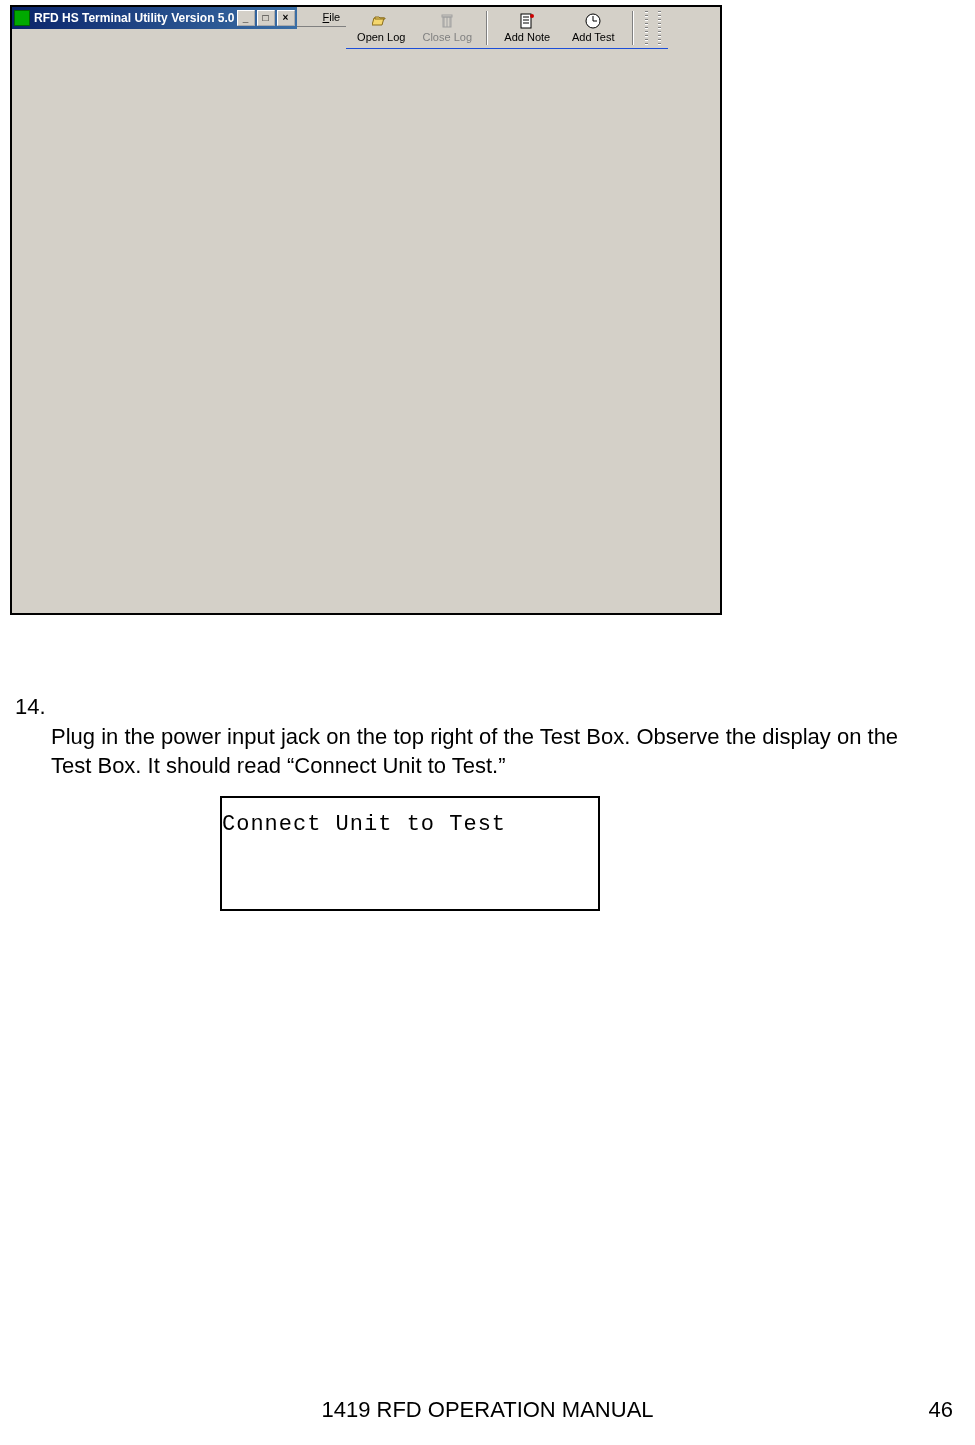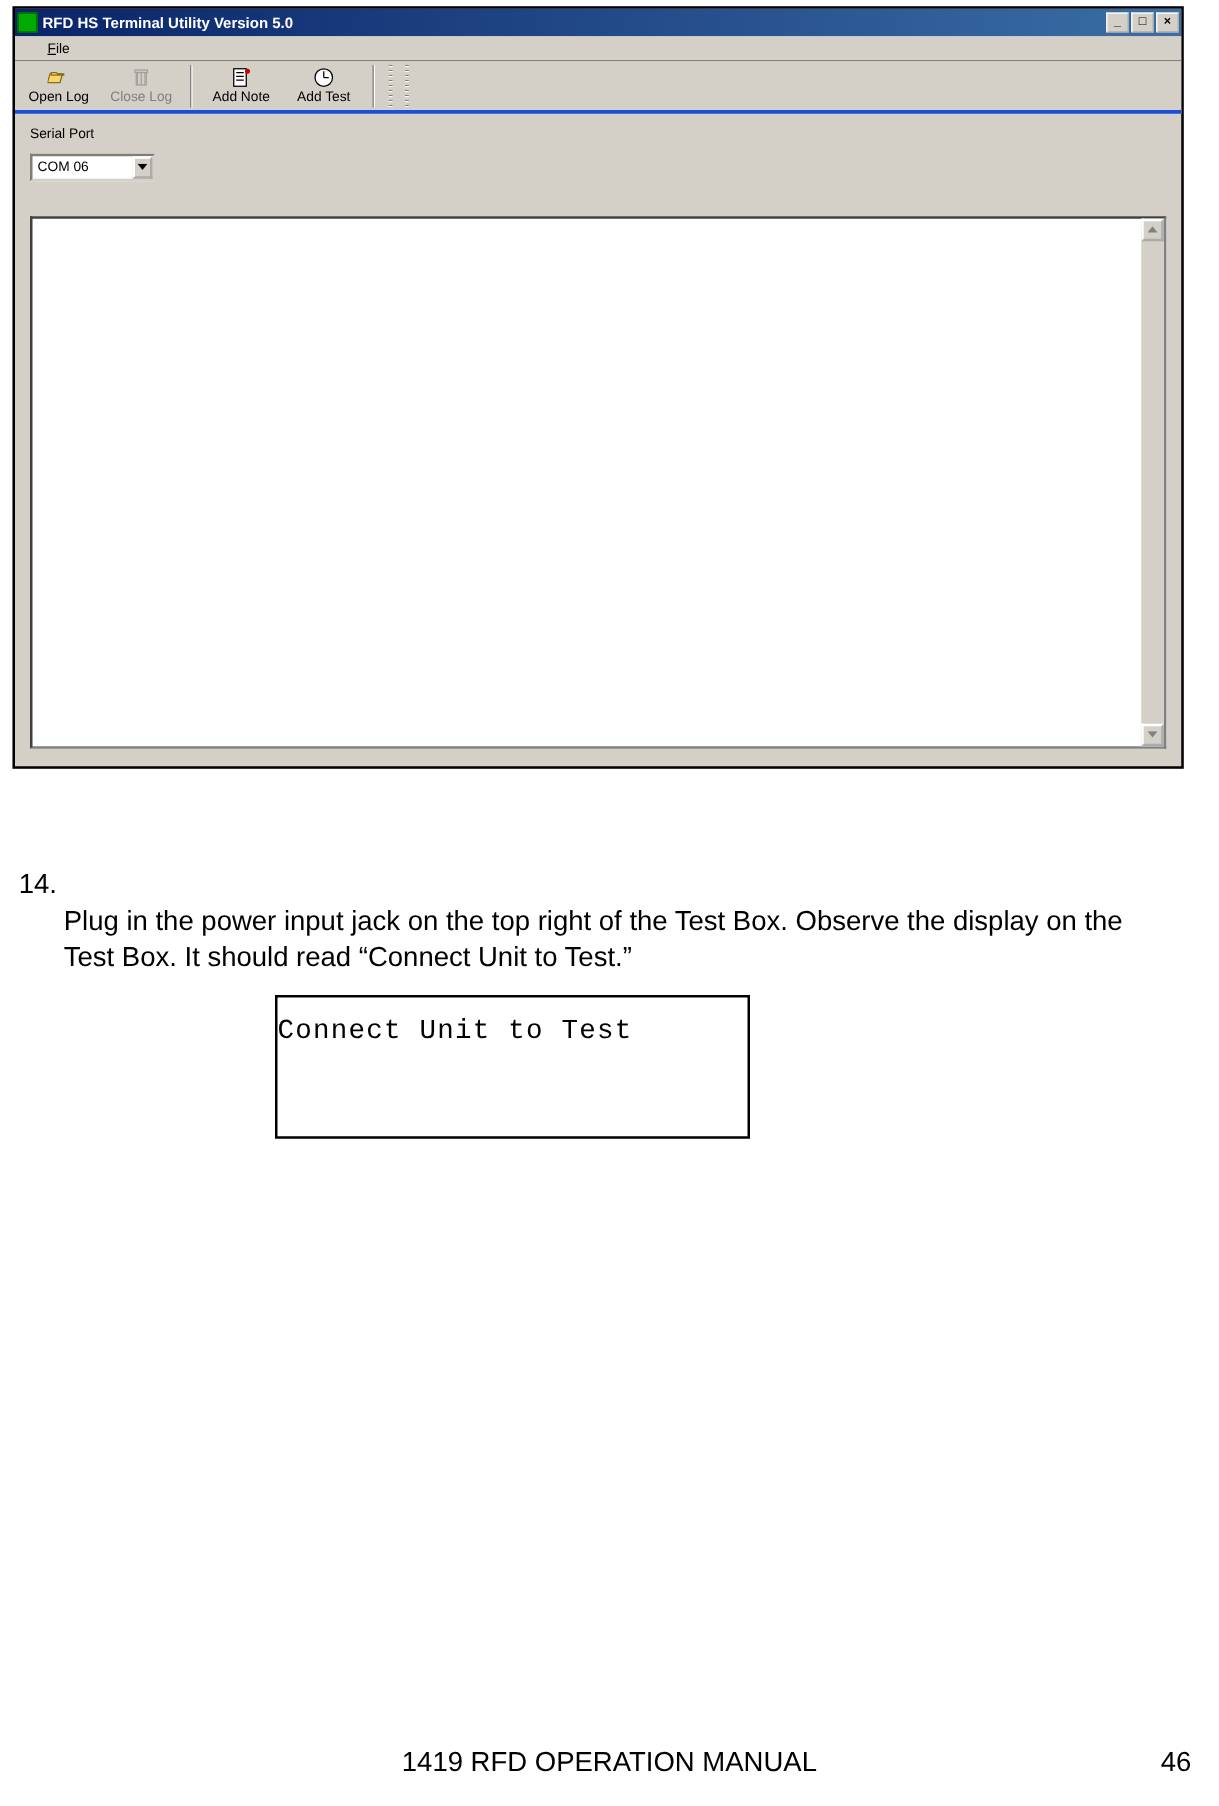--- a/index.html
+++ b/index.html
@@ -7,26 +7,26 @@
       width: 975px;
       height: 1445px;
       background: #fff;
       font-family: Arial, sans-serif;
       position: relative;
     }
     .window {
       position: absolute;
       top: 5px;
       left: 10px;
-      width: 937px;
+      width: 712px;
       height: 610px;
       border: 2px solid #000;
       background: #d4d0c8;
       display: flex;
-      flex-direction: column;
+      flex-direction: row;
     }
     .titlebar {
       height: 22px;
       background: linear-gradient(to right, #0a246a, #3a6ea5);
       color: #fff;
       font-family: Tahoma, sans-serif;
       font-size: 12px;
       font-weight: bold;
       display: flex;
       align-items: center;
@@ -64,21 +64,21 @@
       font-size: 11px;
       display: flex;
       align-items: center;
       padding-left: 20px;
     }
     .menubar-item { padding: 2px 6px; }
     .menubar-item .u { text-decoration: underline; }
     .toolbar {
       height: 42px;
       background: #d4d0c8;
-      border-bottom: 3px solid #1d4ed8;
+      border-bottom: 1px solid #1d4ed8;
       display: flex;
       align-items: center;
       padding: 2px 4px;
       gap: 4px;
     }
     .tool-btn {
       display: flex;
       flex-direction: column;
       align-items: center;
       justify-content: center;
@@ -263,46 +263,20 @@
           <circle cx="9" cy="9" r="7" fill="#fff" stroke="#000"></circle>
           <path d="M9 9 L9 4 M9 9 L13 9" stroke="#000"></path>
         </svg>
       <span>Add Test</span>
     </div>
     <div class="tool-sep"></div>
     <div class="tool-grip"></div>
     <div class="tool-grip"></div>
   </div>
 
-  <div class="body-area">
-    <div class="port-label">Serial Port</div>
-    <div class="combo">
-      <span>COM 06</span>
-      <span class="combo-btn">
-        <svg width="8" height="6">
-            <path d="M0 0 L8 0 L4 5 Z" fill="#000"></path>
-          </svg>
-      </span>
-    </div>
-    <div class="log-area">
-      <div class="log-text"></div>
-      <div class="log-scroll">
-        <div class="scroll-btn">
-          <svg width="8" height="6">
-              <path d="M0 5 L8 5 L4 0 Z" fill="#808080"></path>
-            </svg>
-        </div>
-        <div class="scroll-btn">
-          <svg width="8" height="6">
-              <path d="M0 0 L8 0 L4 5 Z" fill="#808080"></path>
-            </svg>
-        </div>
-      </div>
-    </div>
-  </div>
 </div>
 
 <div class="instruction">
   <span class="instruction-num">14.</span><span class="instruction-body">Plug in the power input jack on the top right of the Test Box.  Observe the display on the Test Box.  It should read “Connect Unit to Test.”</span>
 </div>
 
 <div class="display-box">
   <span>Connect Unit to Test</span>
 </div>
 

